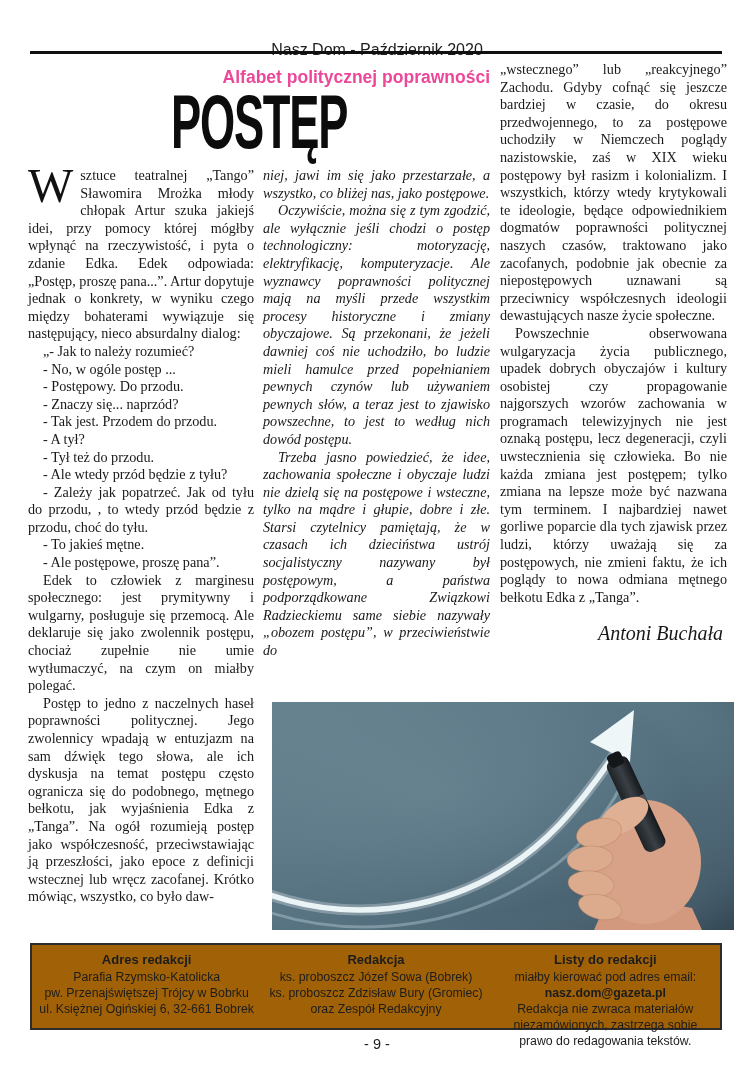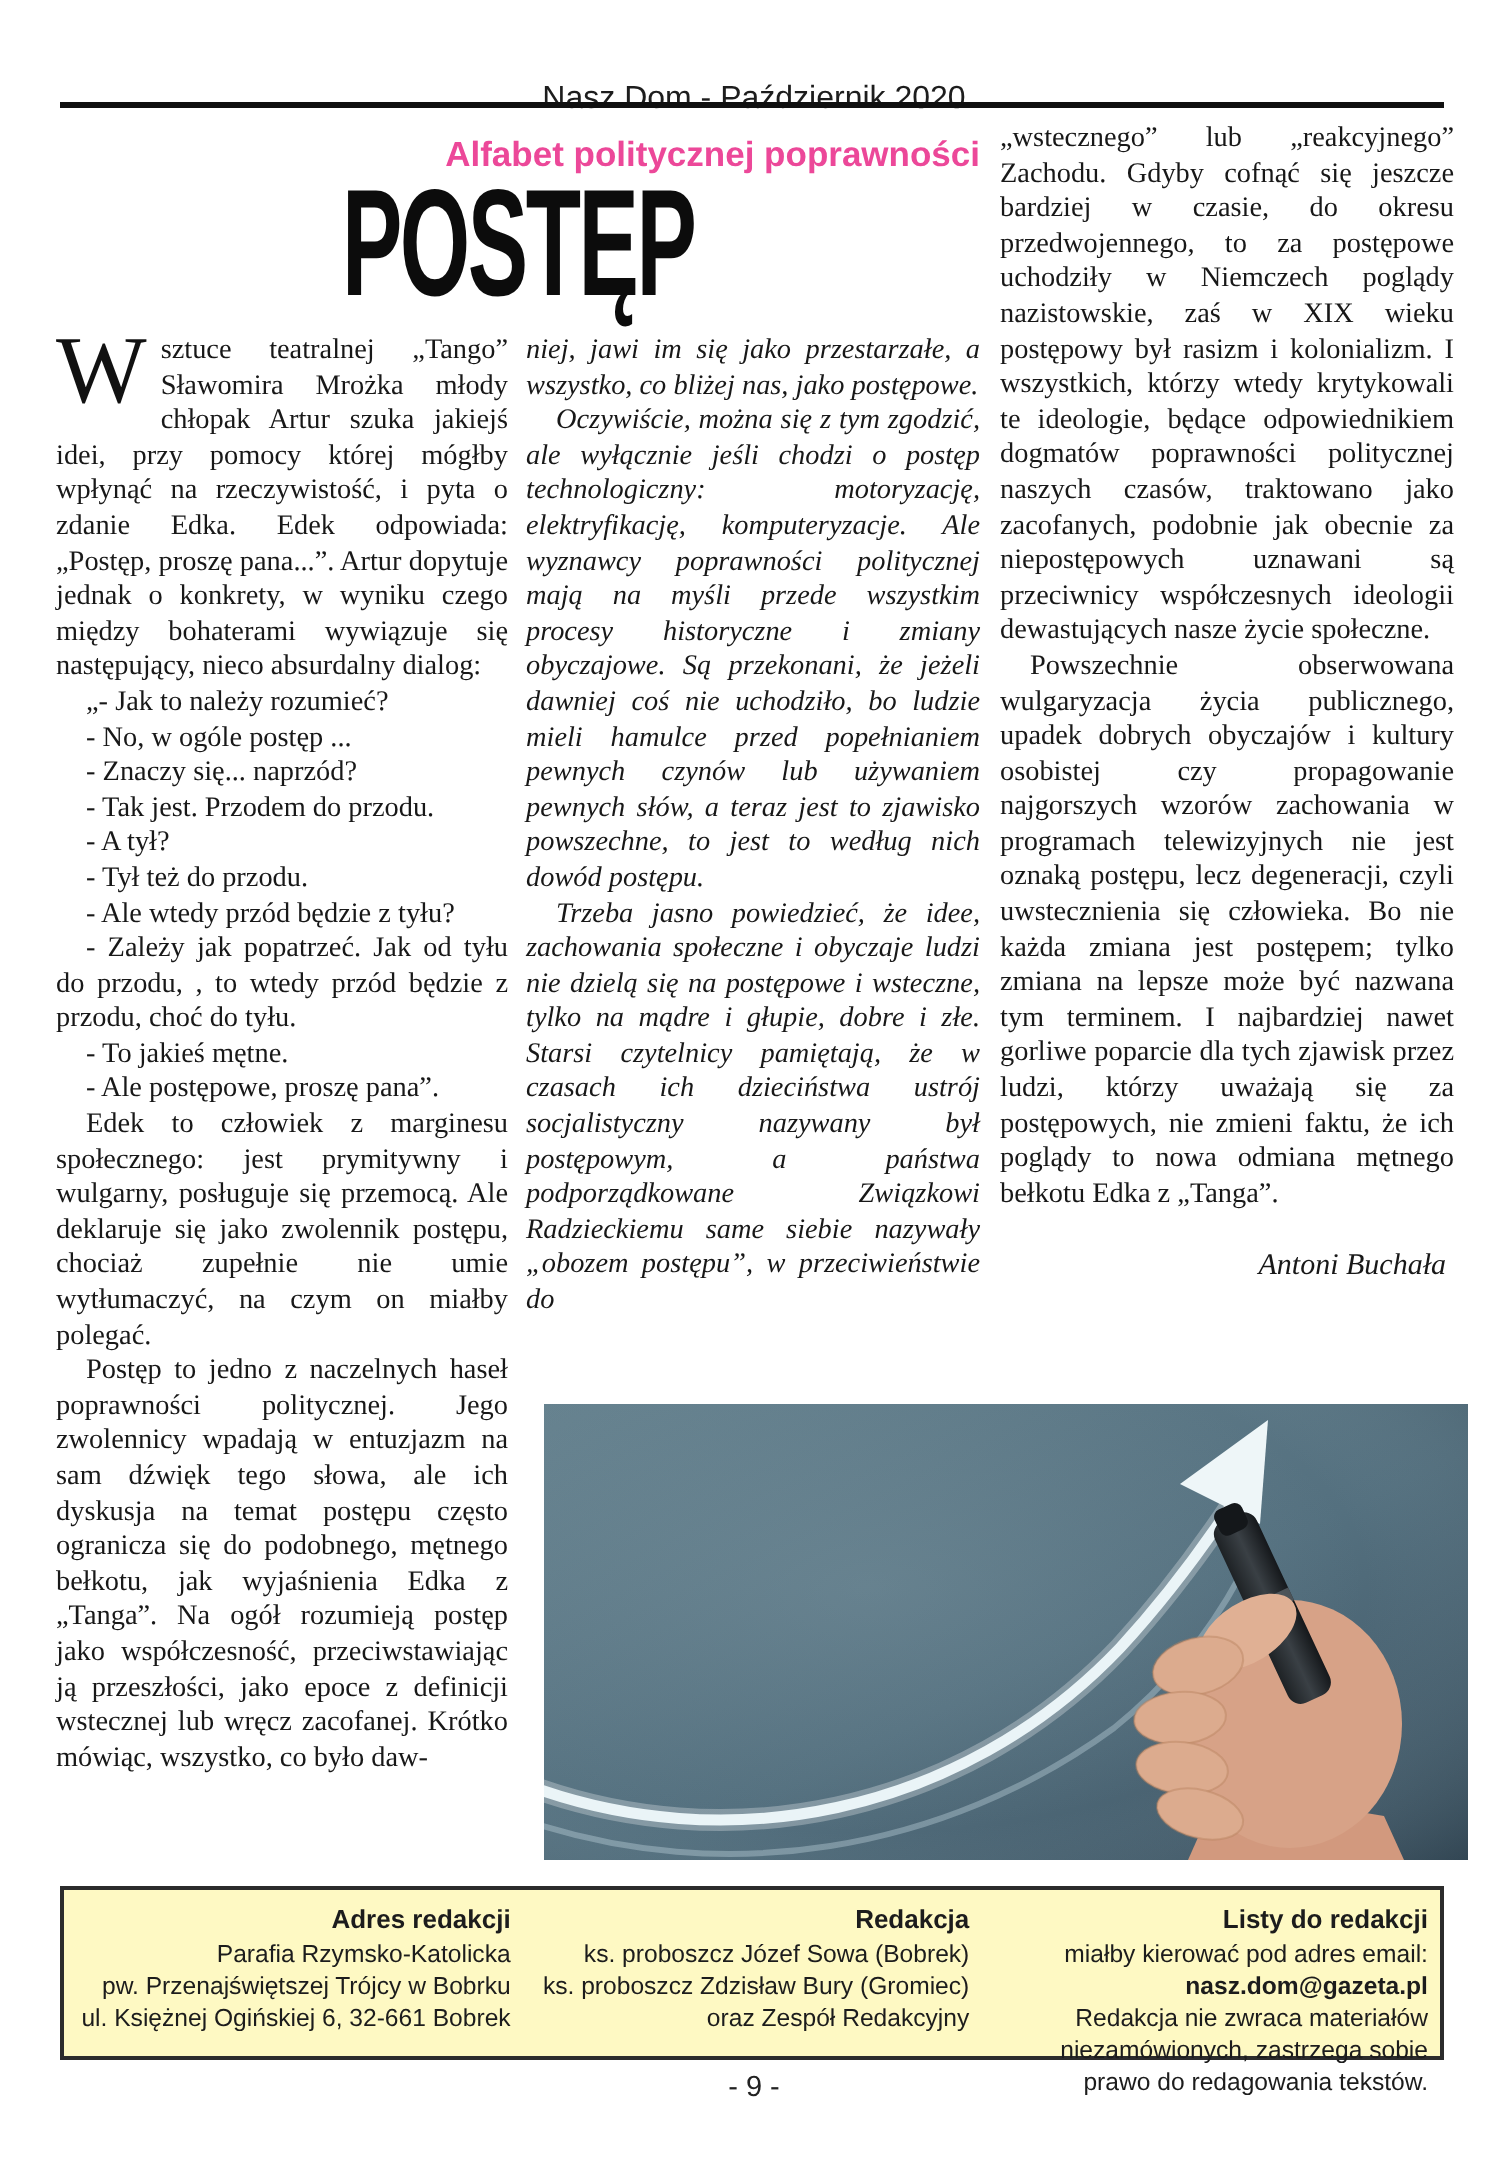--- a/index.html
+++ b/index.html
@@ -37,33 +37,33 @@
   #col1{left:28px;top:167px;}
   #col2{left:263px;top:167px;width:227px;font-style:italic;}
   #col3{left:500px;top:61px;width:227px;}
   .col p{margin:0;text-indent:15px;}
   .col p.noindent{text-indent:0;}
   .dropcap{
     float:left;font-size:48px;line-height:35px;padding:1px 7px 0 0;color:#111;
   }
   .dialog-line{text-indent:15px;text-align:justify;}
   .byline{
-    text-align:right;font-style:italic;font-size:15px;margin-top:19px;padding-right:4px;
+    text-align:right;font-style:italic;font-size:20px;margin-top:19px;padding-right:4px;
   }
   
   .photo{
     position:absolute;left:272px;top:702px;width:462px;height:228px;overflow:hidden;
   }
   .photo svg{display:block;width:100%;height:100%;}
   
   .footer-box{
     position:absolute;left:30px;top:943px;width:692px;height:87px;box-sizing:border-box;
-    border:2px solid #2c2c2c;background:#fef9c3;display:flex;
+    border:2px solid #2c2c2c;background:#a16207;display:flex;
     font-family:"Liberation Sans",sans-serif;font-size:12.3px;line-height:1.3;
-    color:#1c1c1c;text-align:right;
+    color:#1c1c1c;text-align:center;
   }
   .footer-col{flex:1;padding:7px 6px 0 6px;}
   .footer-title{font-weight:bold;font-size:13px;margin-bottom:1px;}
   .footer-email{font-weight:bold;}
   .page-num{
     position:absolute;top:1036px;left:0;width:100%;text-align:center;
     font-family:"Liberation Sans",sans-serif;font-size:14.5px;color:#222;
   }
 </style>
 </head>
@@ -77,20 +77,21 @@
   <div class="kicker">Alfabet politycznej poprawności</div>
   <div class="headline">
     <span class="hl-inner">POSTĘP</span>
   </div>
 
   <div class="col" id="col1">
     <p class="noindent"><span class="dropcap">W</span><span>sztuce teatralnej „Tango” Sławomira Mrożka młody chłopak Artur szuka jakiejś idei, przy pomocy której mógłby wpłynąć na rzeczywistość, i pyta o zdanie Edka. Edek odpowiada: „Postęp, proszę pana...”. Artur dopytuje jednak o konkrety, w wyniku czego między bohaterami wywiązuje się następujący, nieco absurdalny dialog:</span></p>
     <div>
         <div class="dialog-line">„- Jak to należy rozumieć?</div>
         <div class="dialog-line">- No, w ogóle postęp ...</div>
+        <div class="dialog-line">- Postępowy. Do przodu.</div>
         <div class="dialog-line">- Znaczy się... naprzód?</div>
         <div class="dialog-line">- Tak jest. Przodem do przodu.</div>
         <div class="dialog-line">- A tył?</div>
         <div class="dialog-line">- Tył też do przodu.</div>
         <div class="dialog-line">- Ale wtedy przód będzie z tyłu?</div>
         <div class="dialog-line">- Zależy jak popatrzeć. Jak od tyłu do przodu, , to wtedy przód będzie z przodu, choć do tyłu.</div>
         <div class="dialog-line">- To jakieś mętne.</div>
         <div class="dialog-line">- Ale postępowe, proszę pana”.</div>
       </div>
     <p>Edek to człowiek z marginesu społecznego: jest prymitywny i wulgarny, posługuje się przemocą. Ale deklaruje się jako zwolennik postępu, chociaż zupełnie nie umie wytłumaczyć, na czym on miałby polegać.</p>

